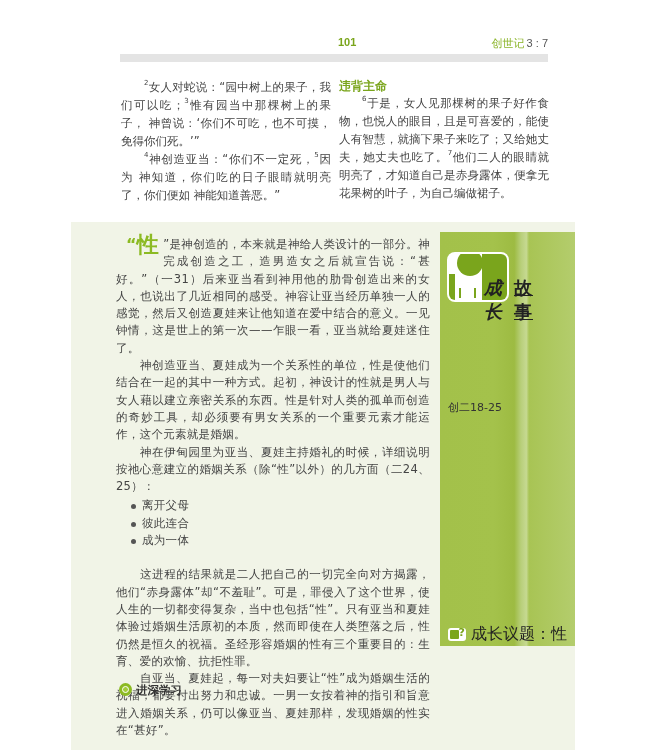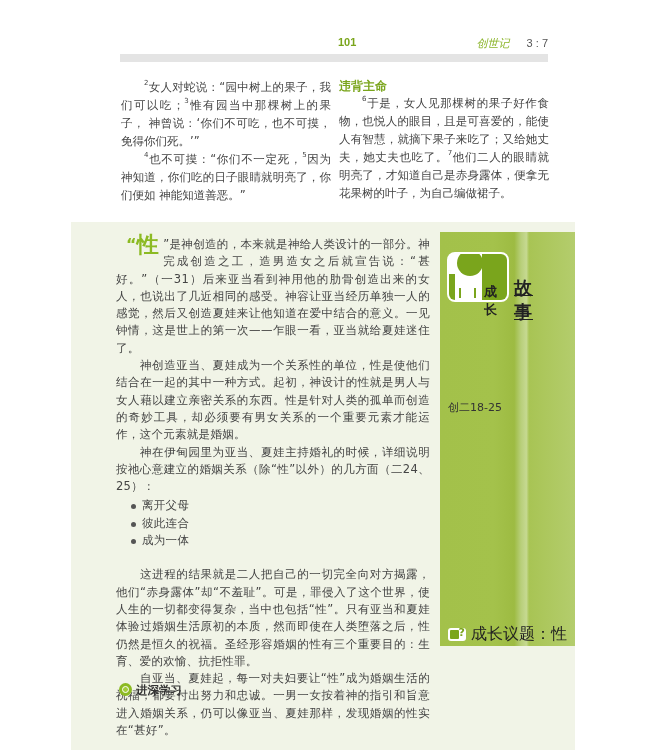--- a/index.html
+++ b/index.html
@@ -3,21 +3,21 @@
 <meta charset="utf-8">
 <style>
   html, body { margin:0; padding:0; }
   body {
     width:650px; height:750px; background:#ffffff; position:relative; overflow:hidden;
     font-family: "DejaVu Sans", "Liberation Sans", sans-serif; color:#3a3a3a;
   }
   .header { position:absolute; left:120px; top:34px; width:428px; height:22px; }
   .page-num { position:absolute; left:218px; top:2px; font-size:11px; font-weight:bold; color:#7aa51c; font-family:"Liberation Sans", sans-serif; }
   .book-ref { position:absolute; right:0; top:2px; font-size:11px; color:#555; font-family:"Liberation Sans", sans-serif; }
-  .book-ref .book { color:#8bb52a; margin-right:17px;font-style:italic; }
+  .book-ref .book { color:#8bb52a; margin-right:2px; }
   .header-bar { position:absolute; left:0; top:20px; width:428px; height:8px; background:#e4e4e4; }
 
   .scripture { position:absolute; top:78px; width:210px; font-size:11.5px; line-height:18px; color:#444; }
   .scripture p { margin:0; text-indent:23px; text-align:justify; }
   .scripture sup { font-size:7px; vertical-align:top; line-height:10px; }
   .col-left { left:121px; }
   .col-right { left:339px; }
   .section-heading { font-size:12px; font-weight:bold; color:#7aa51c; margin:0 0 1px 0; line-height:16px; text-indent:0 !important; }
 
   .story-box { position:absolute; left:71px; top:222px; width:504px; height:528px; background:#f1f4e7; }
@@ -33,21 +33,21 @@
 
   .sidebar { position:absolute; left:369px; top:10px; width:135px; height:414px;
     background: linear-gradient(90deg, #a3c14a 0%, #a4c24b 40%, #9dbb42 55%, #b8cf7a 60%, #c6d991 64%, #a8c454 66%, #b4cd6d 100%); }
   .badge { position:absolute; left:7px; top:20px; }
   .badge-icon { position:absolute; left:0; top:0; width:62px; height:50px; border-radius:8px; background:#fff; border:2px solid #fff; box-sizing:border-box; overflow:hidden; }
   .badge-icon .head { position:absolute; left:8px; top:-4px; width:26px; height:26px; background:#7aa51c; border-radius:50%; }
   .badge-icon .body-r { position:absolute; left:33px; top:0; width:30px; height:50px; background:#7aa51c; }
   .badge-icon .body-l { position:absolute; left:0; top:20px; width:6px; height:30px; background:#7aa51c; }
   .badge-icon .arm1 { position:absolute; left:10px; top:34px; width:2px; height:10px; background:#7aa51c; }
   .badge-icon .arm2 { position:absolute; left:25px; top:34px; width:2px; height:10px; background:#7aa51c; }
-  .badge-text1 { position:absolute; left:37px; top:31px; font-size:13px; font-weight:bold; color:#222; letter-spacing:-1px; }
+  .badge-text1 { position:absolute; left:37px; top:24px; font-size:18px; font-weight:bold; color:#222; letter-spacing:-1px;font-style:italic; }
   .badge-text2 { position:absolute; left:67px; top:24px; font-size:18px; font-weight:bold; color:#222; letter-spacing:1px;text-decoration:underline; }
   .story-title { position:absolute; left:8px; top:106px; width:125px; font-size:16px; font-weight:bold; line-height:26px; color:#222; letter-spacing:1px; }
   .story-ref { position:absolute; left:8px; top:168px; font-size:11px; color:#333;text-align:right; }
   .topic { position:absolute; left:8px; top:392px; display:flex; align-items:center; }
   .topic-icon { width:18px; height:13px; background:#fff; border-radius:3px; position:relative; margin-right:5px; }
   .topic-icon::before { content:""; position:absolute; left:2px; top:2px; width:9px; height:9px; background:#7aa51c; border-radius:1px; }
   .topic-icon span { position:absolute; right:1px; top:-2px; font-size:11px; font-weight:bold; color:#7aa51c; }
   .topic-text { font-size:16px; color:#222; }
 
   .further { position:absolute; left:48px; top:460px; width:430px; display:flex; font-size:11.5px; line-height:16px; color:#444; }
@@ -62,21 +62,21 @@
 <div class="header">
   <span class="page-num">101</span>
   <span class="book-ref">
     <span class="book">创世记</span><span>3 : 7</span>
   </span>
   <div class="header-bar"></div>
 </div>
 
 <div class="scripture col-left">
   <p><sup>2</sup><span>女人对蛇说：“园中树上的果子，我们可以吃；</span><sup>3</sup><span>惟有园当中那棵树上的果子， 神曾说：‘你们不可吃，也不可摸，免得你们死。’”</span></p>
-  <p><sup>4</sup><span>也不可摸：“你们不一定死，</span><sup>5</sup><span>因为 神知道，你们吃的日子眼睛就明亮了，你们便如 神能知道善恶。”</span></p>
+  <p><sup>4</sup><span>神创造亚当：“你们不一定死，</span><sup>5</sup><span>因为 神知道，你们吃的日子眼睛就明亮了，你们便如 神能知道善恶。”</span></p>
 </div>
 
 <div class="scripture col-right">
   <p class="section-heading">违背主命</p>
   <p><sup>6</sup><span>于是，女人见那棵树的果子好作食物，也悦人的眼目，且是可喜爱的，能使人有智慧，就摘下果子来吃了；又给她丈夫，她丈夫也吃了。</span><sup>7</sup><span>他们二人的眼睛就明亮了，才知道自己是赤身露体，便拿无花果树的叶子，为自己编做裙子。</span></p>
 </div>
 
 <div class="story-box">
   <div class="story-main">
     <p class="first"><span class="drop"><span class="q">“</span><span>性</span></span><span>”</span><span>是神创造的，本来就是神给人类设计的一部分。神完成创造之工，造男造女之后就宣告说：“甚好。”（一31）后来亚当看到神用他的肋骨创造出来的女人，也说出了几近相同的感受。神容让亚当经历单独一人的感觉，然后又创造夏娃来让他知道在爱中结合的意义。一见钟情，这是世上的第一次——乍眼一看，亚当就给夏娃迷住了。</span></p>

